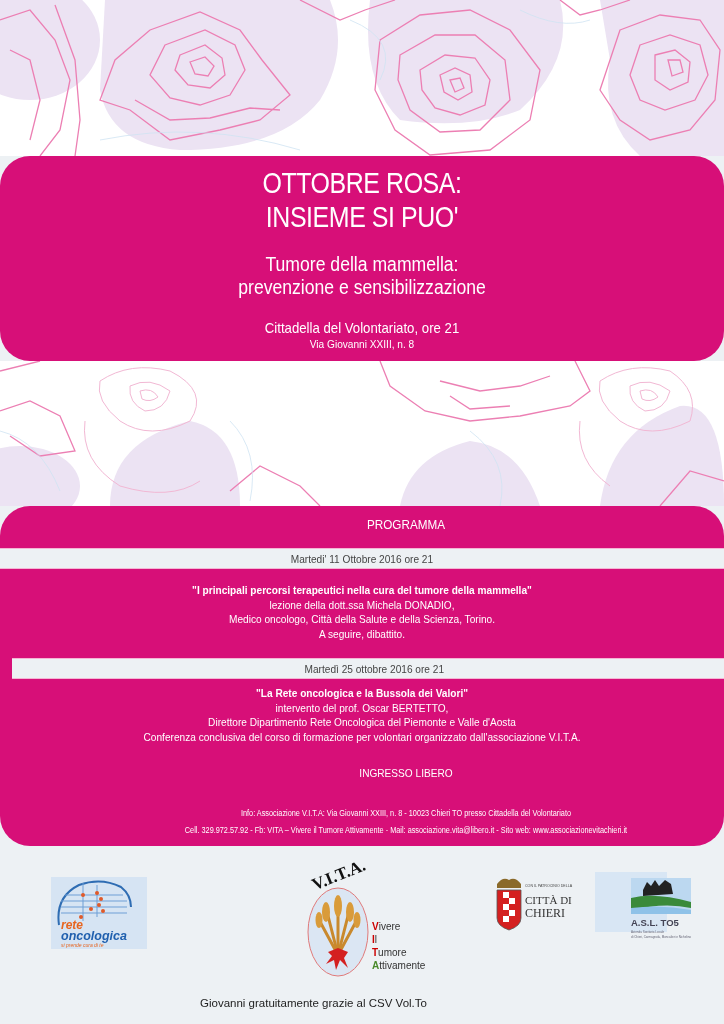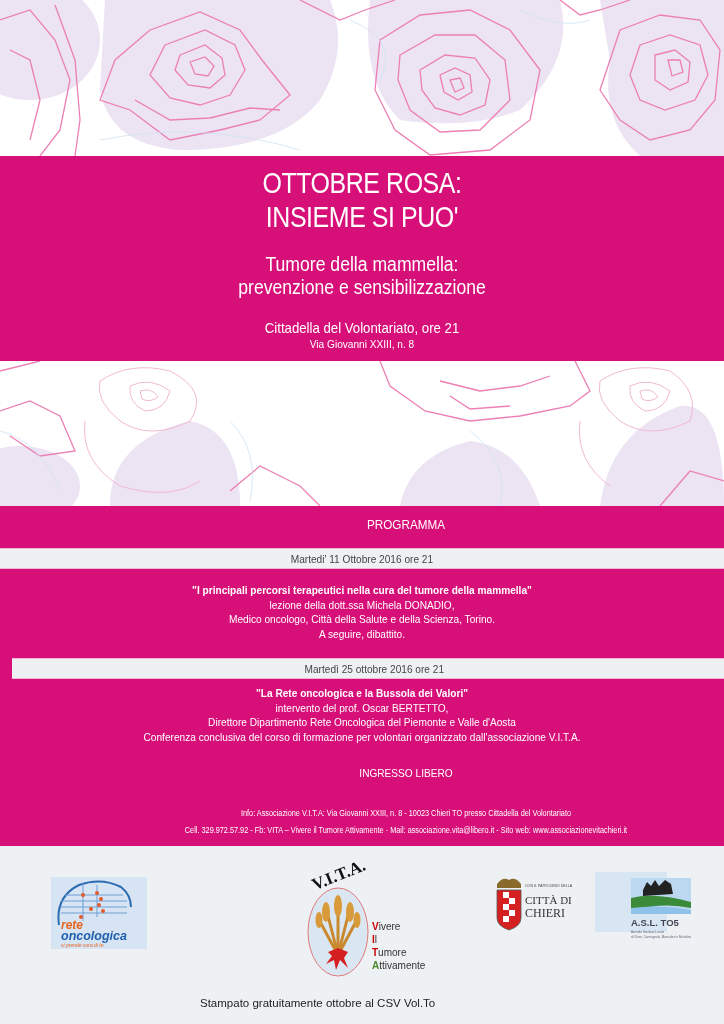--- a/index.html
+++ b/index.html
@@ -4,21 +4,21 @@
 <style>
   * { box-sizing: border-box; margin: 0; padding: 0; }
   html, body { width: 724px; height: 1024px; overflow: hidden; background: #edf1f4; }
   body { position: relative; font-family: "Liberation Sans", "DejaVu Sans", sans-serif; }
 
   .roses { position: absolute; left: 0; width: 724px; background: #ffffff; overflow: hidden; }
   .roses svg { position: absolute; left: 0; top: 0; }
   .roses-top { top: 0; height: 156px; }
   .roses-mid { top: 361px; height: 145px; }
 
-  .band { position: absolute; left: 0; width: 724px; background: #d70f78; color: #fff; text-align: center; }
+  .band { position: absolute; left: 0; width: 724px; background: #d70f78; color: #fff; text-align: center; border-radius: 30px; }
   .hero { top: 156px; height: 205px; }
   .hero .t1 { position: absolute; top: 10px; width: 100%; font-size: 29px; line-height: 34px; letter-spacing: -0.5px; transform: scaleX(0.86); }
   .hero .t2 { position: absolute; top: 44px; width: 100%; font-size: 29px; line-height: 34px; letter-spacing: -0.5px; transform: scaleX(0.86); }
   .hero .s1 { position: absolute; top: 96px; width: 100%; font-size: 20px; line-height: 24px; transform: scaleX(0.88); }
   .hero .s2 { position: absolute; top: 119px; width: 100%; font-size: 20px; line-height: 24px; transform: scaleX(0.88); }
   .hero .loc { position: absolute; top: 163px; width: 100%; font-size: 15px; line-height: 18px; transform: scaleX(0.88); }
   .hero .addr { position: absolute; top: 181px; width: 100%; font-size: 11.5px; line-height: 14px; transform: scaleX(0.88); }
 
   .prog { top: 506px; height: 340px; padding-left: 44px; }
   .prog .hdr { position: absolute; top: 10px; width: 100%; font-size: 13px; line-height: 18px; transform: scaleX(0.9); }
@@ -235,15 +235,15 @@
       <rect x="6" y="6" width="60" height="36" fill="#bcd8f0"></rect>
       <path d="M18 18 L22 10 L26 14 L30 8 L34 14 L40 8 L46 12 L48 22 L18 24 Z" fill="#222"></path>
       <path d="M6 26 Q30 20 66 30 V36 Q40 30 6 38 Z" fill="#3a8a3a"></path>
       <path d="M6 36 Q36 32 66 38 V42 H6 Z" fill="#8fc2e8"></path>
       <text x="6" y="54" font-size="9.5" font-weight="bold" fill="#445" class="tiny">A.S.L. TO5</text>
       <text x="6" y="61" font-size="3" fill="#667" class="tiny">Azienda Sanitaria Locale</text>
       <text x="6" y="66" font-size="3" fill="#667" class="tiny">di Chieri, Carmagnola, Moncalieri e Nichelino</text>
     </svg>
   </div>
 
-  <div class="stamp">Stampato gratuitamente ottobre al CSV Vol.To</div>
+  <div class="stamp">Giovanni gratuitamente grazie al CSV Vol.To</div>
 
 </div>
 
 </body></html>

